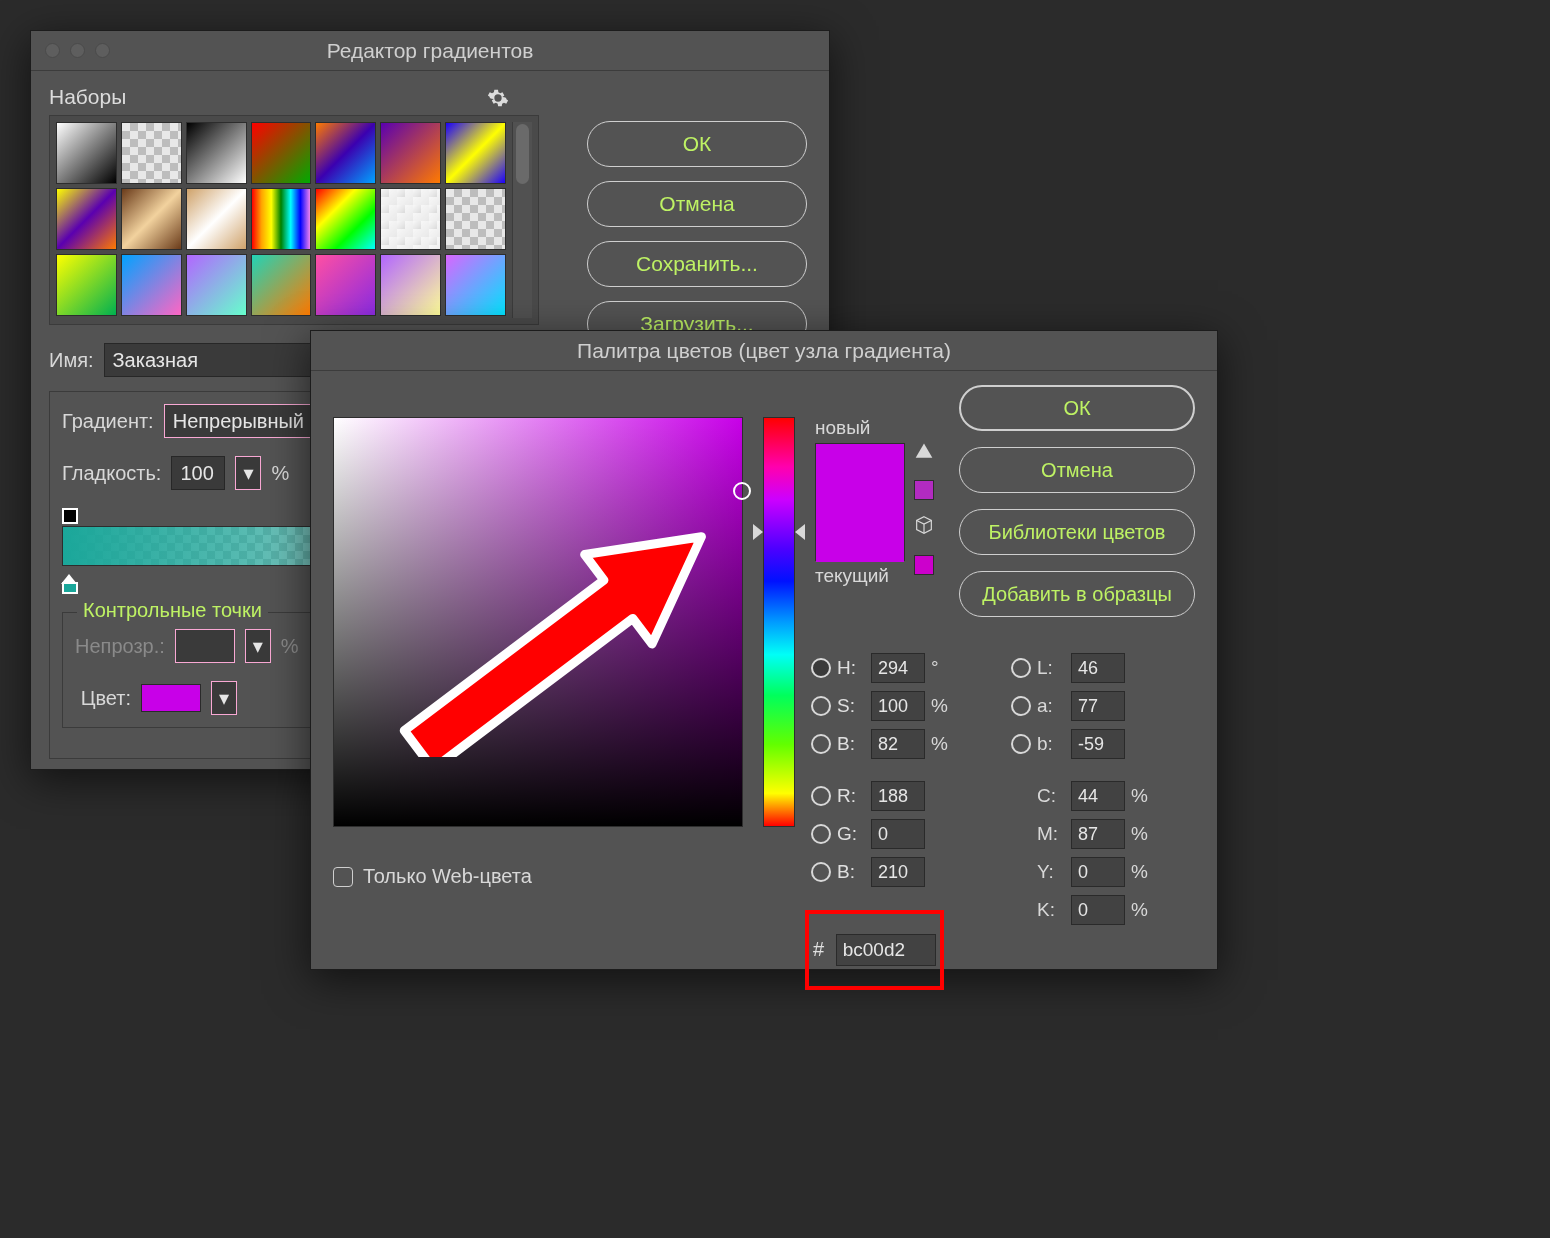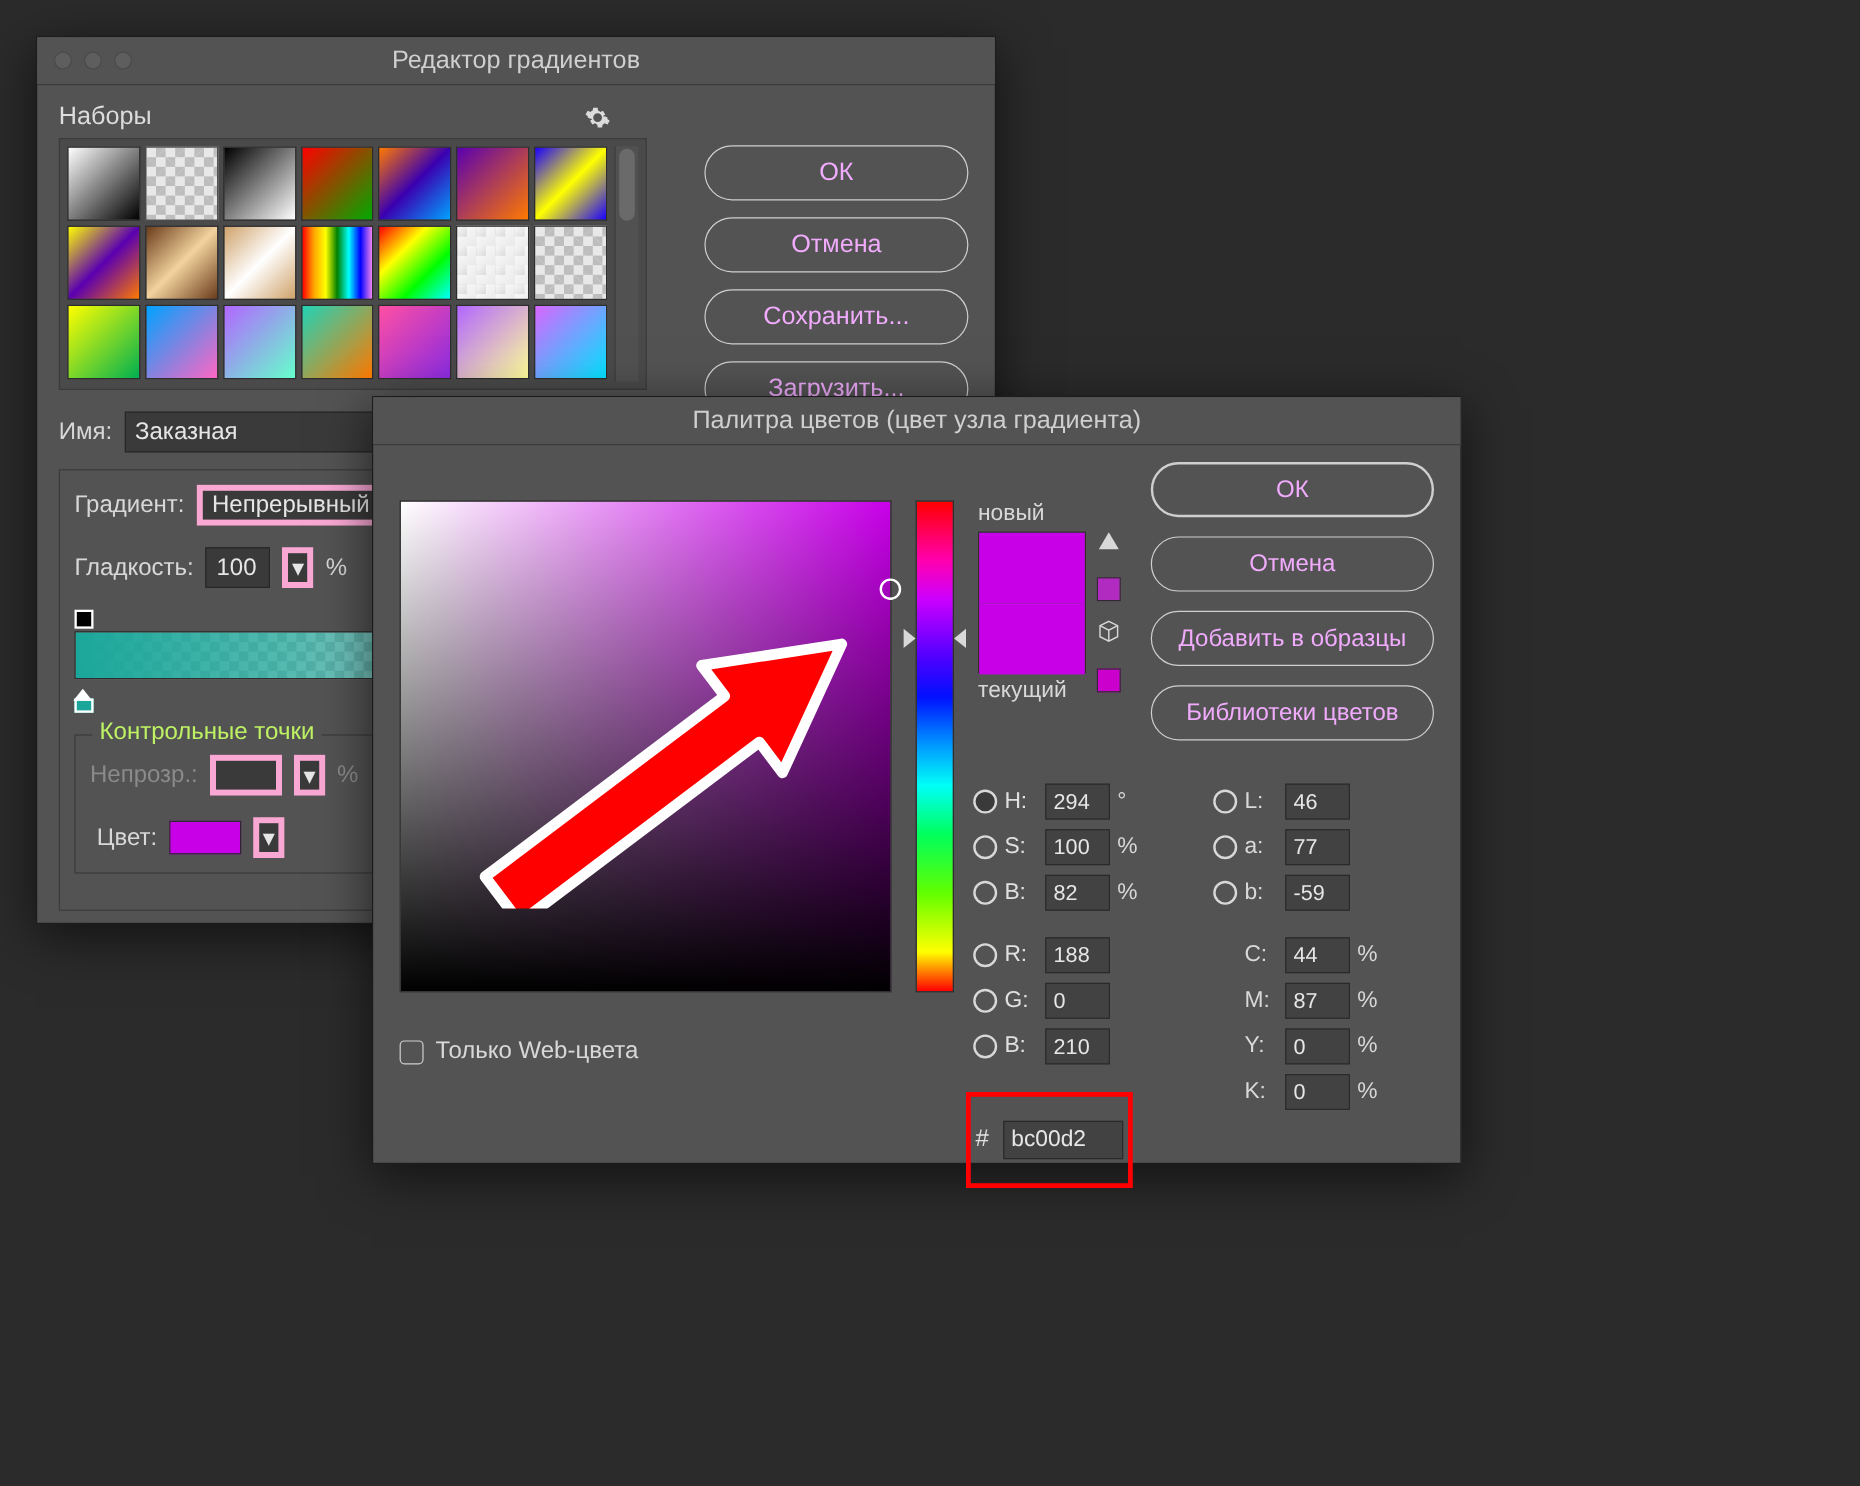--- a/index.html
+++ b/index.html
@@ -15,26 +15,26 @@
   .presets-row { display:flex; align-items:flex-end; margin:2px 0 6px 0;}
   .presets-row .lbl { flex:1; font-size:21px; color:#dcdcdc; }
   .gear { width:22px; height:22px; position:relative; margin-right:30px;}
   .gear svg{width:22px;height:22px;fill:#dcdcdc;}
   .presets-box { border:1px solid #3b3b3b; background:#4a4a4a; height:210px; display:flex; padding:6px; gap:6px; }
   .presets-grid { display:grid; grid-template-columns:repeat(7,1fr); grid-auto-rows:62px; gap:4px; flex:1; overflow:hidden;}
   .preset { border:1px solid #2d2d2d; width:100%; height:100%;}
   .presets-scroll { width:20px; background:#515151; border-left:1px solid #3b3b3b; position:relative;}
   .presets-thumb { position:absolute; top:2px; left:3px; right:3px; height:60px; background:#6a6a6a; border-radius:8px;}
   .rbtns { position:absolute; top:90px; right:22px; width:220px; display:flex; flex-direction:column; gap:14px;}
-  .pill { height:46px; border:1.5px solid #cfcfcf; border-radius:30px; display:flex; align-items:center; justify-content:center; color:#f0abfc; font-size:21px; background:transparent; cursor:pointer;}
+  .pill { height:46px; border:1.5px solid #cfcfcf; border-radius:30px; display:flex; align-items:center; justify-content:center; color:#bef264; font-size:21px; background:transparent; cursor:pointer;}
   .field-row { display:flex; align-items:center; gap:10px; margin-top:18px; }
   .txt-in { background:#3a3a3a; border:1px solid #272727; color:#e6e6e6; height:34px; padding:16px 8px; font-size:20px; }
   .subpanel { border:1px solid #3b3b3b; margin-top:14px; padding:12px 12px 30px 12px; position:relative;}
   .subpanel .legend { position:absolute; top:-14px; left:14px; background:#535353; padding:0 6px; font-size:20px; color:#bef264;}
-  .sel { background:#3a3a3a; border:5px solid #f9a8d4; color:#e6e6e6; height:34px; padding:0 8px; font-size:20px; display:flex; align-items:center; }
+  .sel { background:#3a3a3a; border:1px solid #f9a8d4; color:#e6e6e6; height:34px; padding:0 8px; font-size:20px; display:flex; align-items:center; }
   .drop-arrow{margin-left:6px;}
   .grad-bar-area{ margin-top:18px; position:relative; height:86px;}
   .grad-stop-top{ position:absolute; top:0; left:0; width:16px; height:16px; border:2px solid #fff; background:#000;}
   .grad-bar { position:absolute; top:18px; left:0; right:0; height:40px; border:1px solid #2d2d2d; background:linear-gradient(to right,#1aa79a 0%, #1aa79a 18%, rgba(26,167,154,0) 55%);}
   .checker { background-image:linear-gradient(45deg,#bdbdbd 25%,transparent 25%),linear-gradient(-45deg,#bdbdbd 25%,transparent 25%),linear-gradient(45deg,transparent 75%,#bdbdbd 75%),linear-gradient(-45deg,transparent 75%,#bdbdbd 75%); background-size:16px 16px; background-position:0 0,0 8px,8px -8px,-8px 0; background-color:#e8e8e8;}
   .grad-stop-bot{ position:absolute; bottom:0; left:0;}
   .stop-bot{ width:0;height:0;border-left:8px solid transparent;border-right:8px solid transparent;border-bottom:10px solid #fff; position:relative; left:-1px;}
   .stop-bot-sq{ width:16px;height:12px;border:2px solid #fff; background:#1aa79a; margin-top:-2px;}
   .stops-panel{ border:1px solid #3b3b3b; margin-top:18px; padding:16px 12px 12px 12px; position:relative;}
   .stops-panel .legend{position:absolute; top:-14px; left:14px; background:#535353; padding:0 6px;}
@@ -222,22 +222,22 @@
       <span class="cube"><svg viewBox="0 0 24 24">
             <path d="M12 3l8 4v10l-8 4-8-4V7z"></path>
             <path d="M4 7l8 4 8-4M12 11v10"></path>
           </svg></span>
       <div class="tiny-sw" style="background:#cc00cc"></div>
     </div>
 
     <div class="cp-btns">
       <div class="pill" style="border-width:2.5px">ОК</div>
       <div class="pill">Отмена</div>
+      <div class="pill">Библиотеки цветов</div>
       <div class="pill">Добавить в образцы</div>
-      <div class="pill">Библиотеки цветов</div>
     </div>
 
     <div class="num-grid">
       <div class="nrow">
           <span class="radio sel"></span>
           <span class="nlbl">H:</span>
           <input class="nval" value="294" style="">
           <span class="nunit">°</span>
         </div>
       <div class="nrow">

